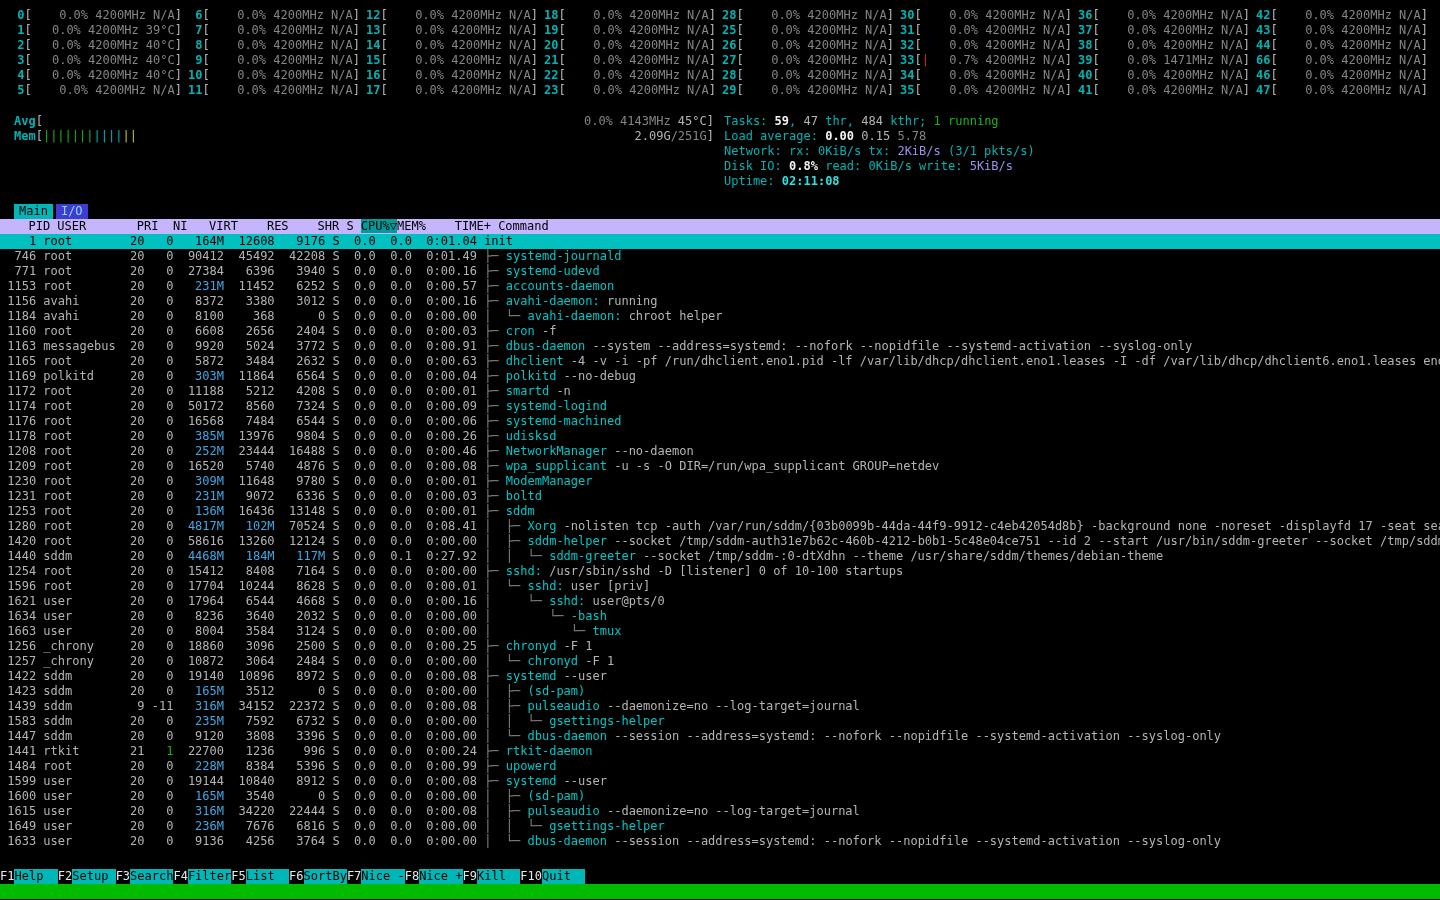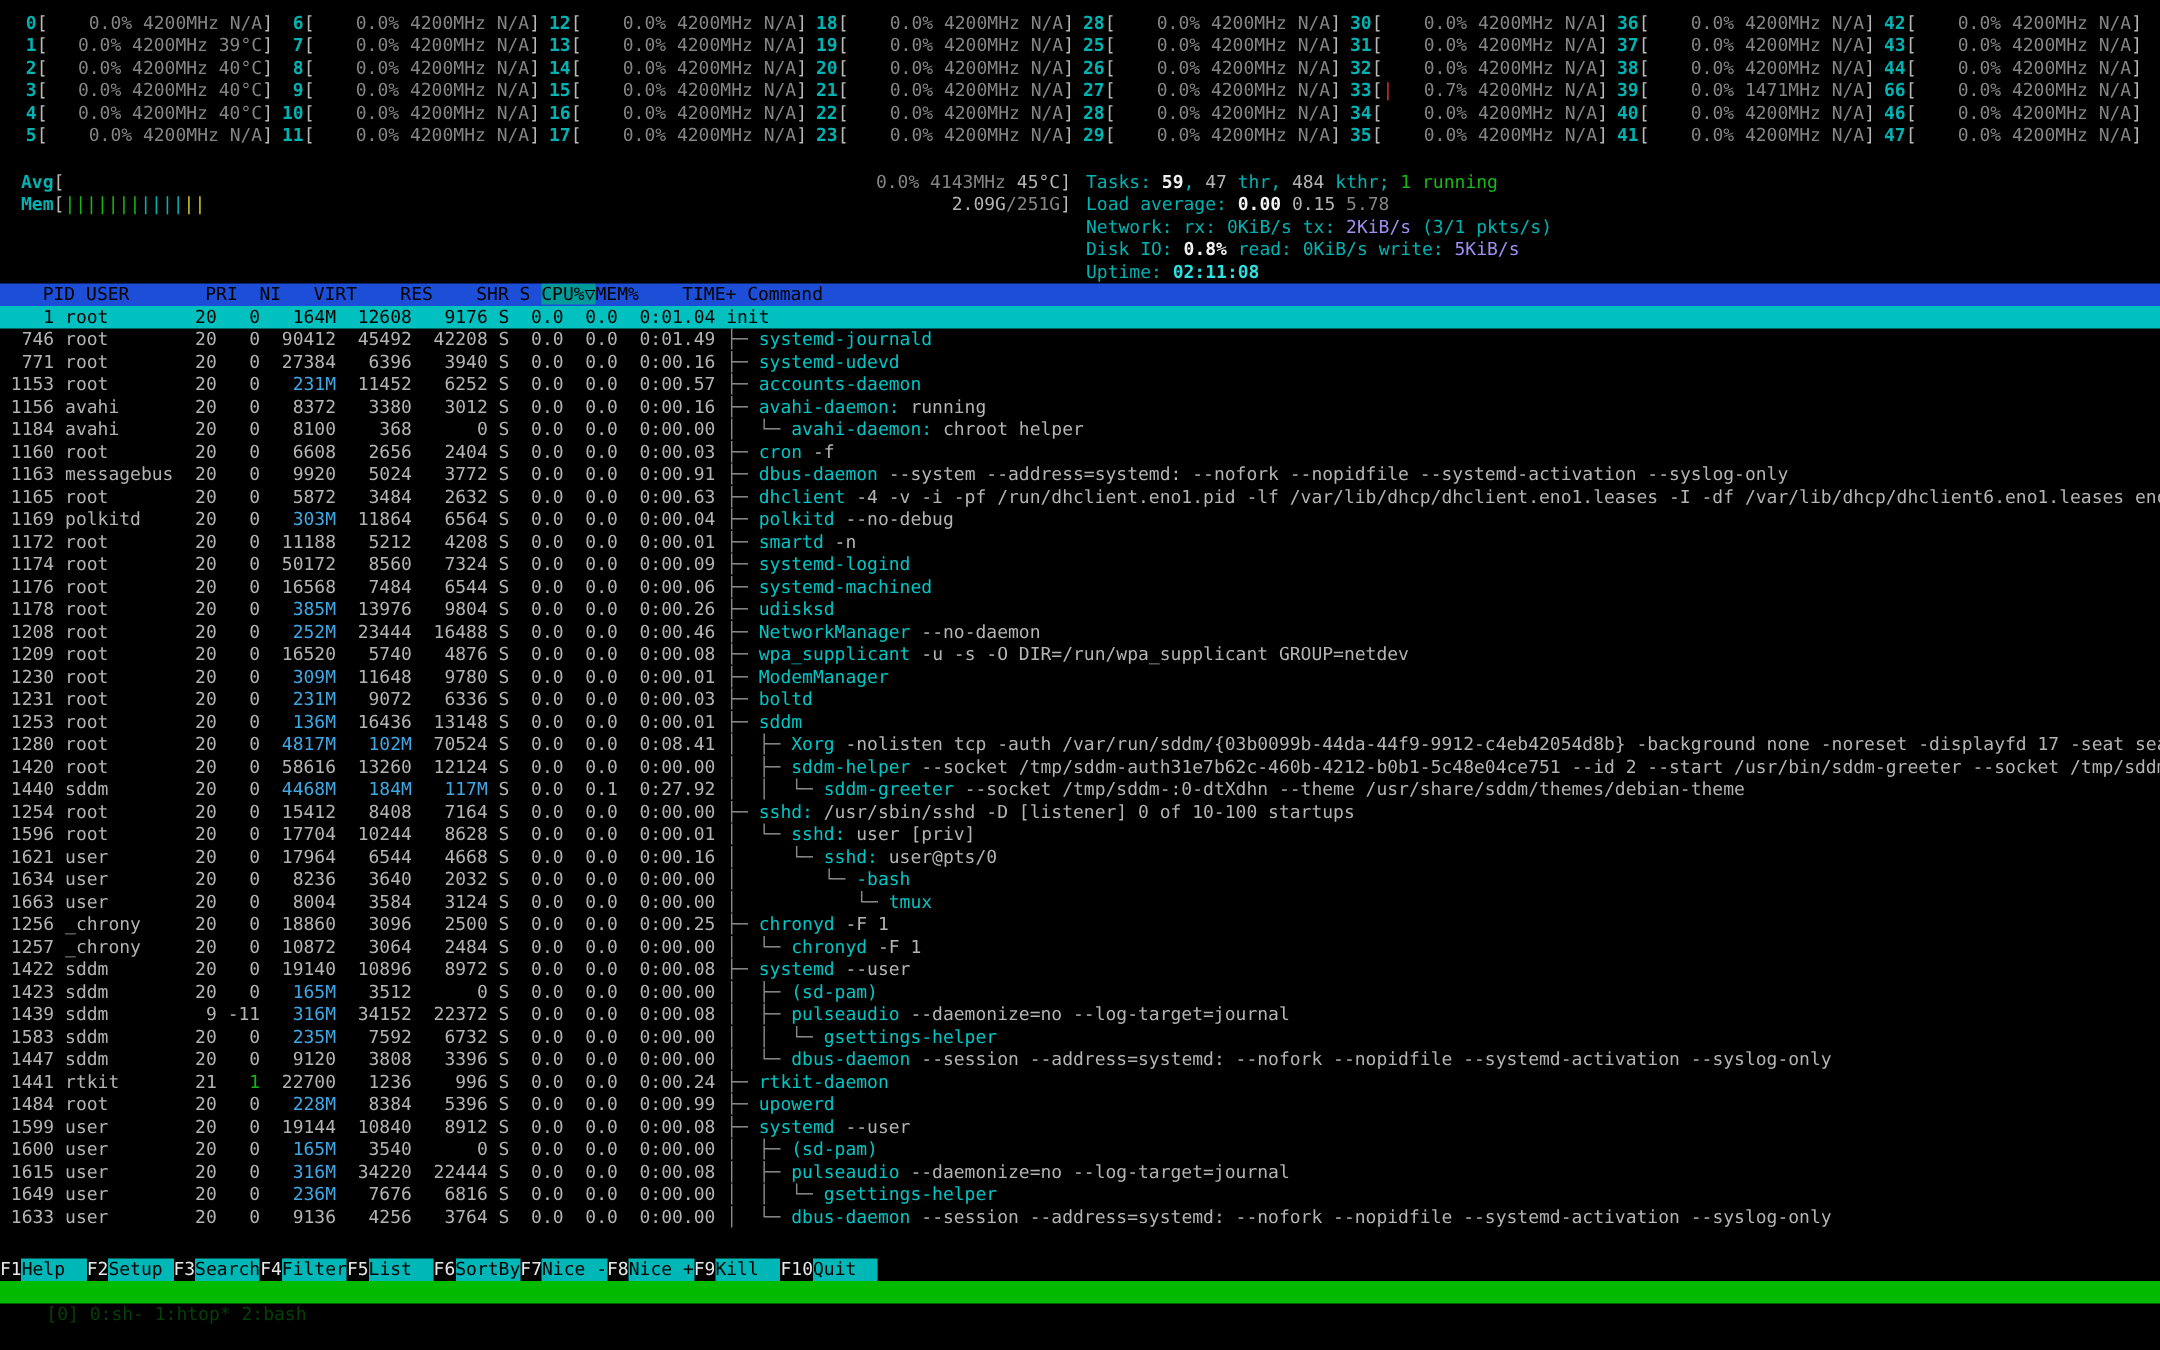--- a/index.html
+++ b/index.html
@@ -41,21 +41,21 @@
   .tick-yellow{color:#c9c91f}
   .info{margin-left:10px}
   .info-line{height:15px}
 
   
   .tabs{margin:15px 0 0 14px;height:15px;display:flex;gap:3px;white-space:pre}
   .tab{padding:0 5px;background:#00b7b7;color:#000}
   .tab.io{background:#3d3dd4;color:#8fd8ea}
 
   
-  .table-header{background:#1d4ed8;color:#000;height:15px;padding-left:14px;white-space:pre;overflow:hidden}
+  .table-header{background:#c4b5fd;color:#000;height:15px;padding-left:14px;white-space:pre;overflow:hidden}
   .hcell{color:#000}
   .sortcol{background:#009c9c}
   .prow{height:15px;padding-left:0;white-space:pre;overflow:hidden}
   .prow.selected{background:#00c0c0}
   .prow.selected span{color:#000 !important;font-weight:normal}
   .tree{color:#8a8a8a}
   .pname{color:#00c6c6;font-weight:normal}
 
   
   .fbar{margin-top:20px;height:15px;display:flex;white-space:pre}
@@ -129,20 +129,24 @@
       </div>
     <div id="info" class="info">
         <div class="info-line pre"><span class="c-cyan">Tasks: </span><span class="c-boldw">59</span><span class="c-cyan">, </span><span class="c-fg">47</span><span class="c-cyan"> thr, </span><span class="c-fg">484</span><span class="c-cyan"> kthr; </span><span class="c-green">1</span><span class="c-green"> running</span></div>
         <div class="info-line pre"><span class="c-cyan">Load average: </span><span class="c-boldw">0.00 </span><span class="c-fg">0.15 </span><span class="c-dim">5.78</span></div>
         <div class="info-line pre"><span class="c-cyan">Network: rx: </span><span class="c-cyan">0KiB/s</span><span class="c-cyan"> tx: </span><span class="c-mag">2KiB/s</span><span class="c-cyan"> (3/1 pkts/s)</span></div>
         <div class="info-line pre"><span class="c-cyan">Disk IO: </span><span class="c-boldw">0.8%</span><span class="c-cyan"> read: </span><span class="c-cyan">0KiB/s</span><span class="c-cyan"> write: </span><span class="c-mag">5KiB/s</span></div>
         <div class="info-line pre"><span class="c-cyan">Uptime: </span><span class="c-bcyan">02:11:08</span></div>
       </div>
   </div>
 
+  <div class="tabs">
+    <span class="tab active">Main</span>
+    <span class="tab io">I/O</span>
+  </div>
 
   <div id="table-header" class="table-header pre"><span class="hcell">  PID </span><span class="hcell">USER       </span><span class="hcell">PRI </span><span class="hcell"> NI </span><span class="hcell">  VIRT </span><span class="hcell">   RES </span><span class="hcell">   SHR </span><span class="hcell">S </span><span class="hcell sortcol">CPU%▽</span><span class="hcell">MEM% </span><span class="hcell">   TIME+ </span><span class="hcell">Command</span></div>
 
   <div id="process-list">
       <div class="prow selected"><span class="c-fg">    1 </span><span class="c-fg">root       </span><span class="c-fg"> 20 </span><span class="c-fg">  0 </span><span class="c-m">  164M </span><span class="c-fg"> 12608 </span><span class="c-fg">  9176 </span><span class="c-fg">S </span><span class="c-fg"> 0.0 </span><span class="c-fg"> 0.0 </span><span class="c-fg"> 0:01.04 </span><span class="pname">init</span></div>
       <div class="prow"><span class="c-fg">  746 </span><span class="c-fg">root       </span><span class="c-fg"> 20 </span><span class="c-fg">  0 </span><span class="c-fg"> 90412 </span><span class="c-fg"> 45492 </span><span class="c-fg"> 42208 </span><span class="c-fg">S </span><span class="c-fg"> 0.0 </span><span class="c-fg"> 0.0 </span><span class="c-fg"> 0:01.49 </span><span class="tree">├─ </span><span class="pname">systemd-journald</span></div>
       <div class="prow"><span class="c-fg">  771 </span><span class="c-fg">root       </span><span class="c-fg"> 20 </span><span class="c-fg">  0 </span><span class="c-fg"> 27384 </span><span class="c-fg">  6396 </span><span class="c-fg">  3940 </span><span class="c-fg">S </span><span class="c-fg"> 0.0 </span><span class="c-fg"> 0.0 </span><span class="c-fg"> 0:00.16 </span><span class="tree">├─ </span><span class="pname">systemd-udevd</span></div>
       <div class="prow"><span class="c-fg"> 1153 </span><span class="c-fg">root       </span><span class="c-fg"> 20 </span><span class="c-fg">  0 </span><span class="c-m">  231M </span><span class="c-fg"> 11452 </span><span class="c-fg">  6252 </span><span class="c-fg">S </span><span class="c-fg"> 0.0 </span><span class="c-fg"> 0.0 </span><span class="c-fg"> 0:00.57 </span><span class="tree">├─ </span><span class="pname">accounts-daemon</span></div>
       <div class="prow"><span class="c-fg"> 1156 </span><span class="c-fg">avahi      </span><span class="c-fg"> 20 </span><span class="c-fg">  0 </span><span class="c-fg">  8372 </span><span class="c-fg">  3380 </span><span class="c-fg">  3012 </span><span class="c-fg">S </span><span class="c-fg"> 0.0 </span><span class="c-fg"> 0.0 </span><span class="c-fg"> 0:00.16 </span><span class="tree">├─ </span><span class="pname">avahi-daemon:</span><span class="c-fg"> running</span></div>
       <div class="prow"><span class="c-fg"> 1184 </span><span class="c-fg">avahi      </span><span class="c-fg"> 20 </span><span class="c-fg">  0 </span><span class="c-fg">  8100 </span><span class="c-fg">   368 </span><span class="c-fg">     0 </span><span class="c-fg">S </span><span class="c-fg"> 0.0 </span><span class="c-fg"> 0.0 </span><span class="c-fg"> 0:00.00 </span><span class="tree">│  └─ </span><span class="pname">avahi-daemon:</span><span class="c-fg"> chroot helper</span></div>

